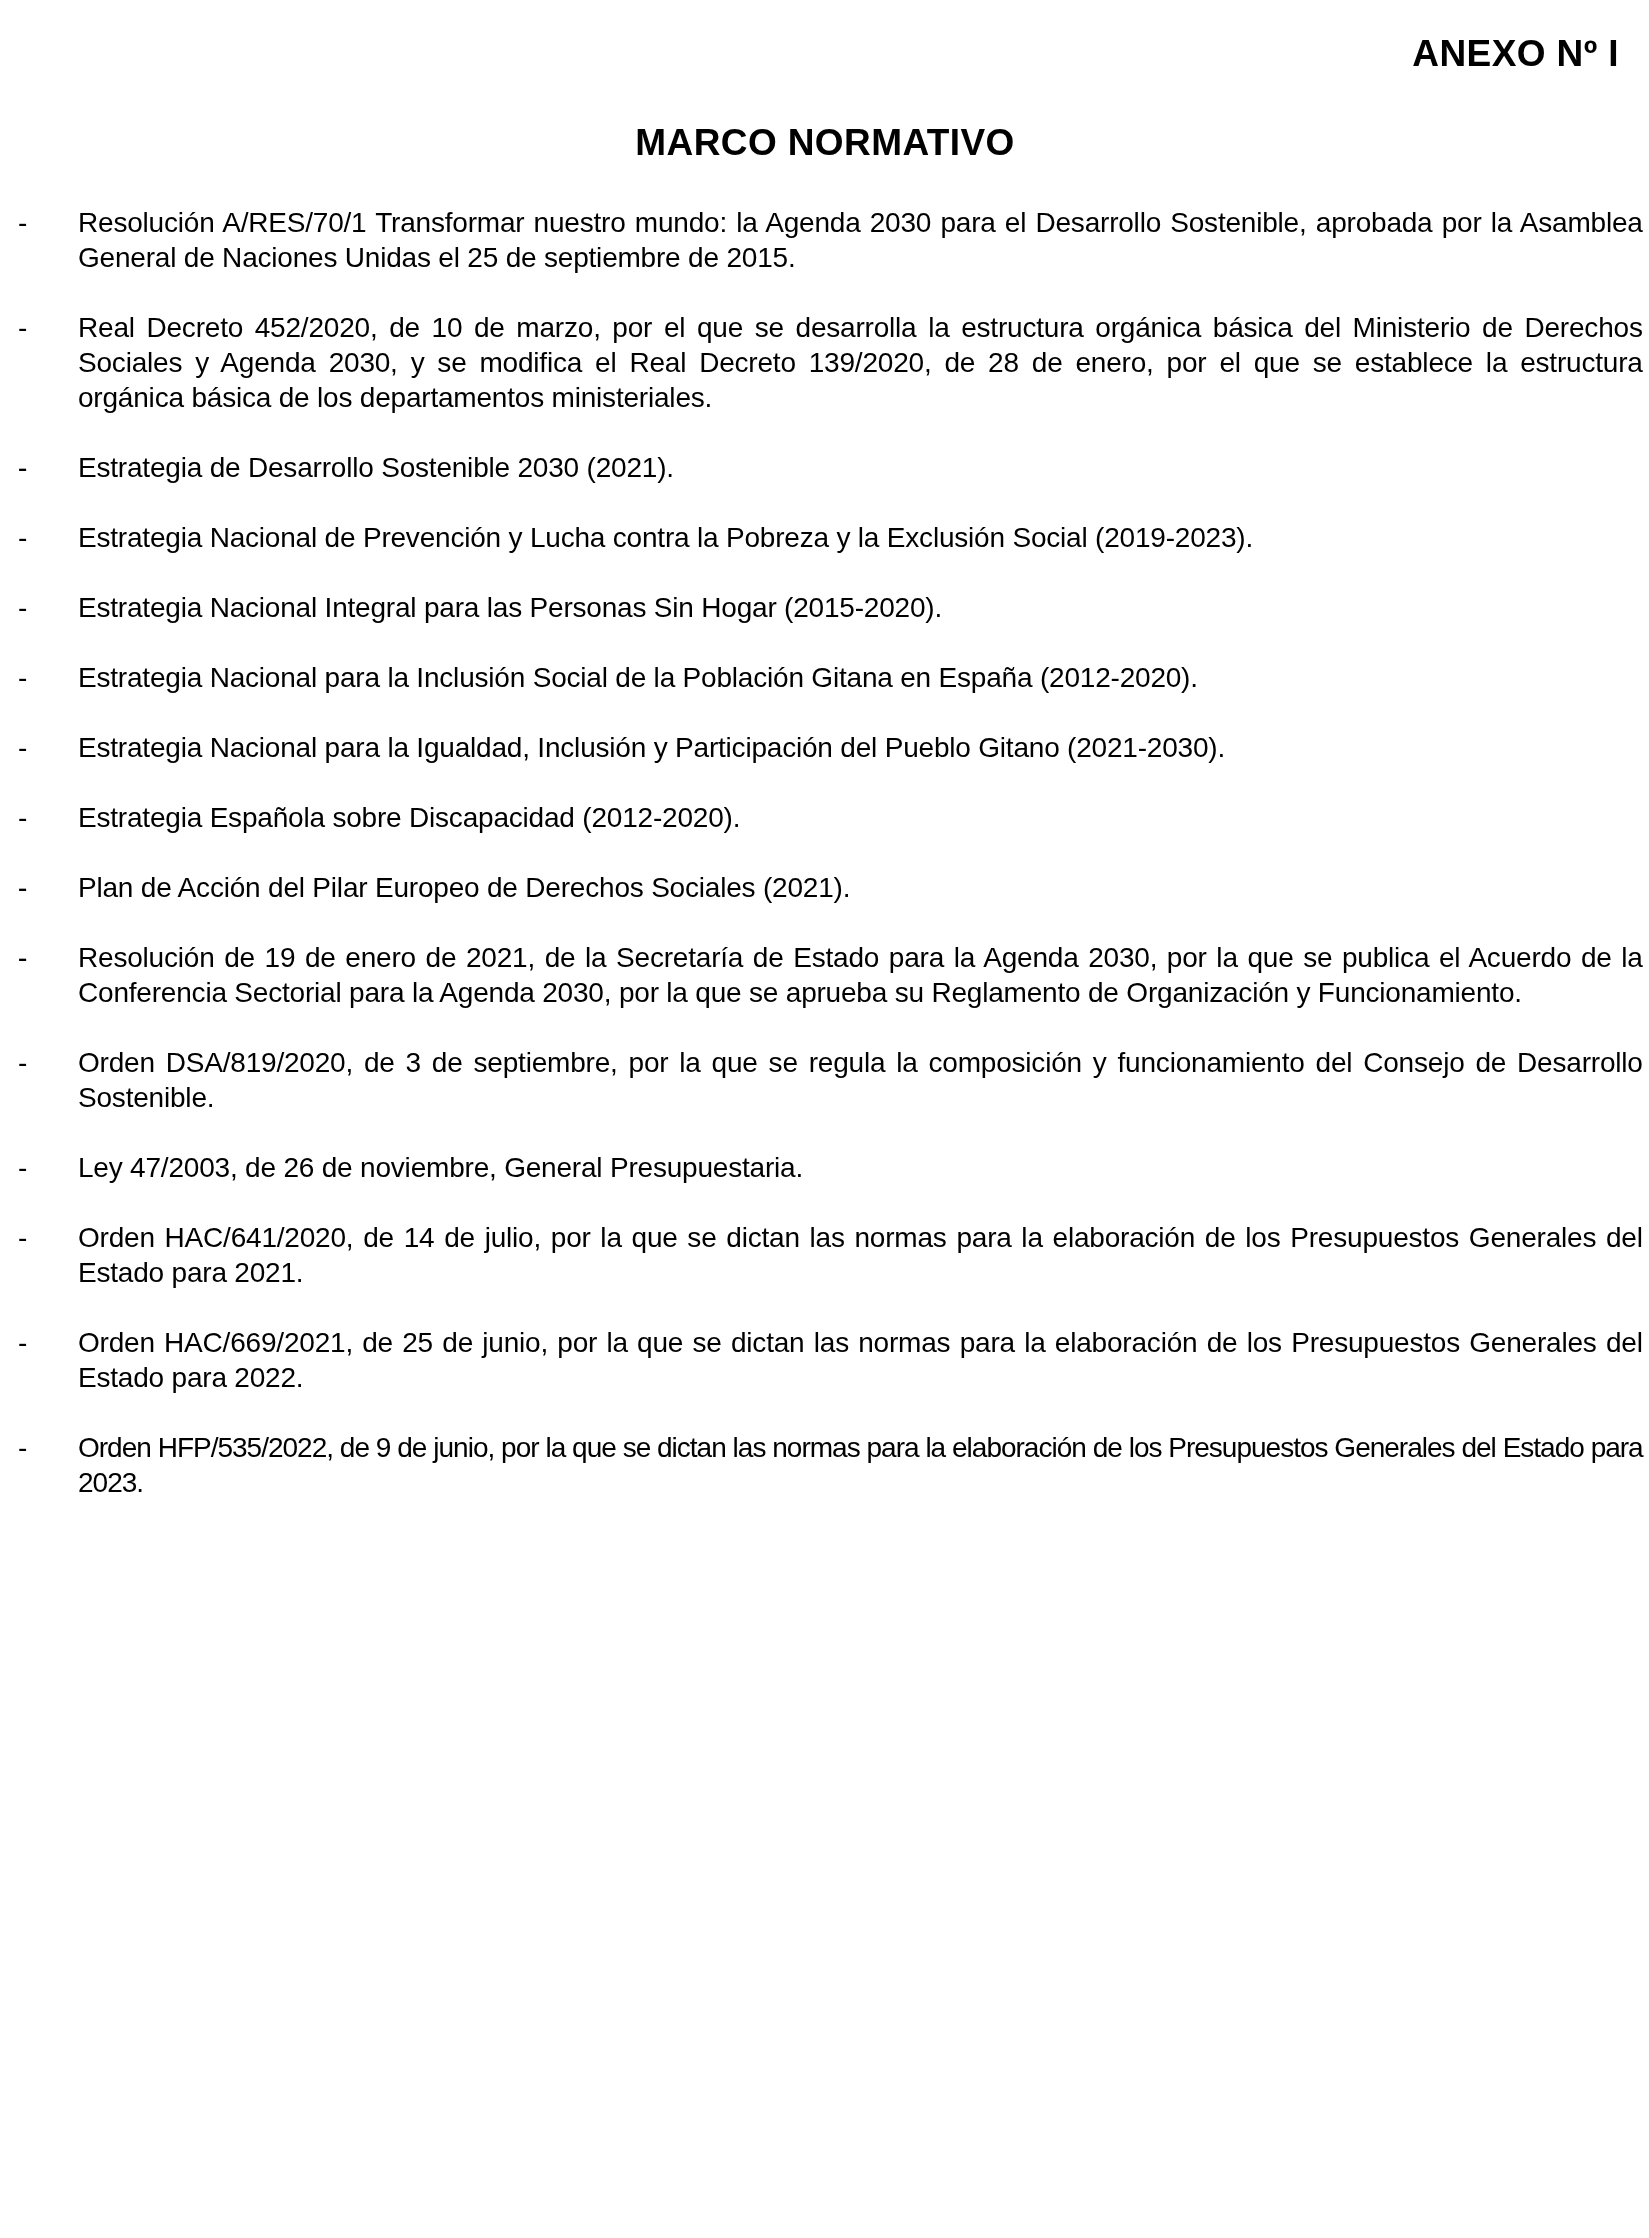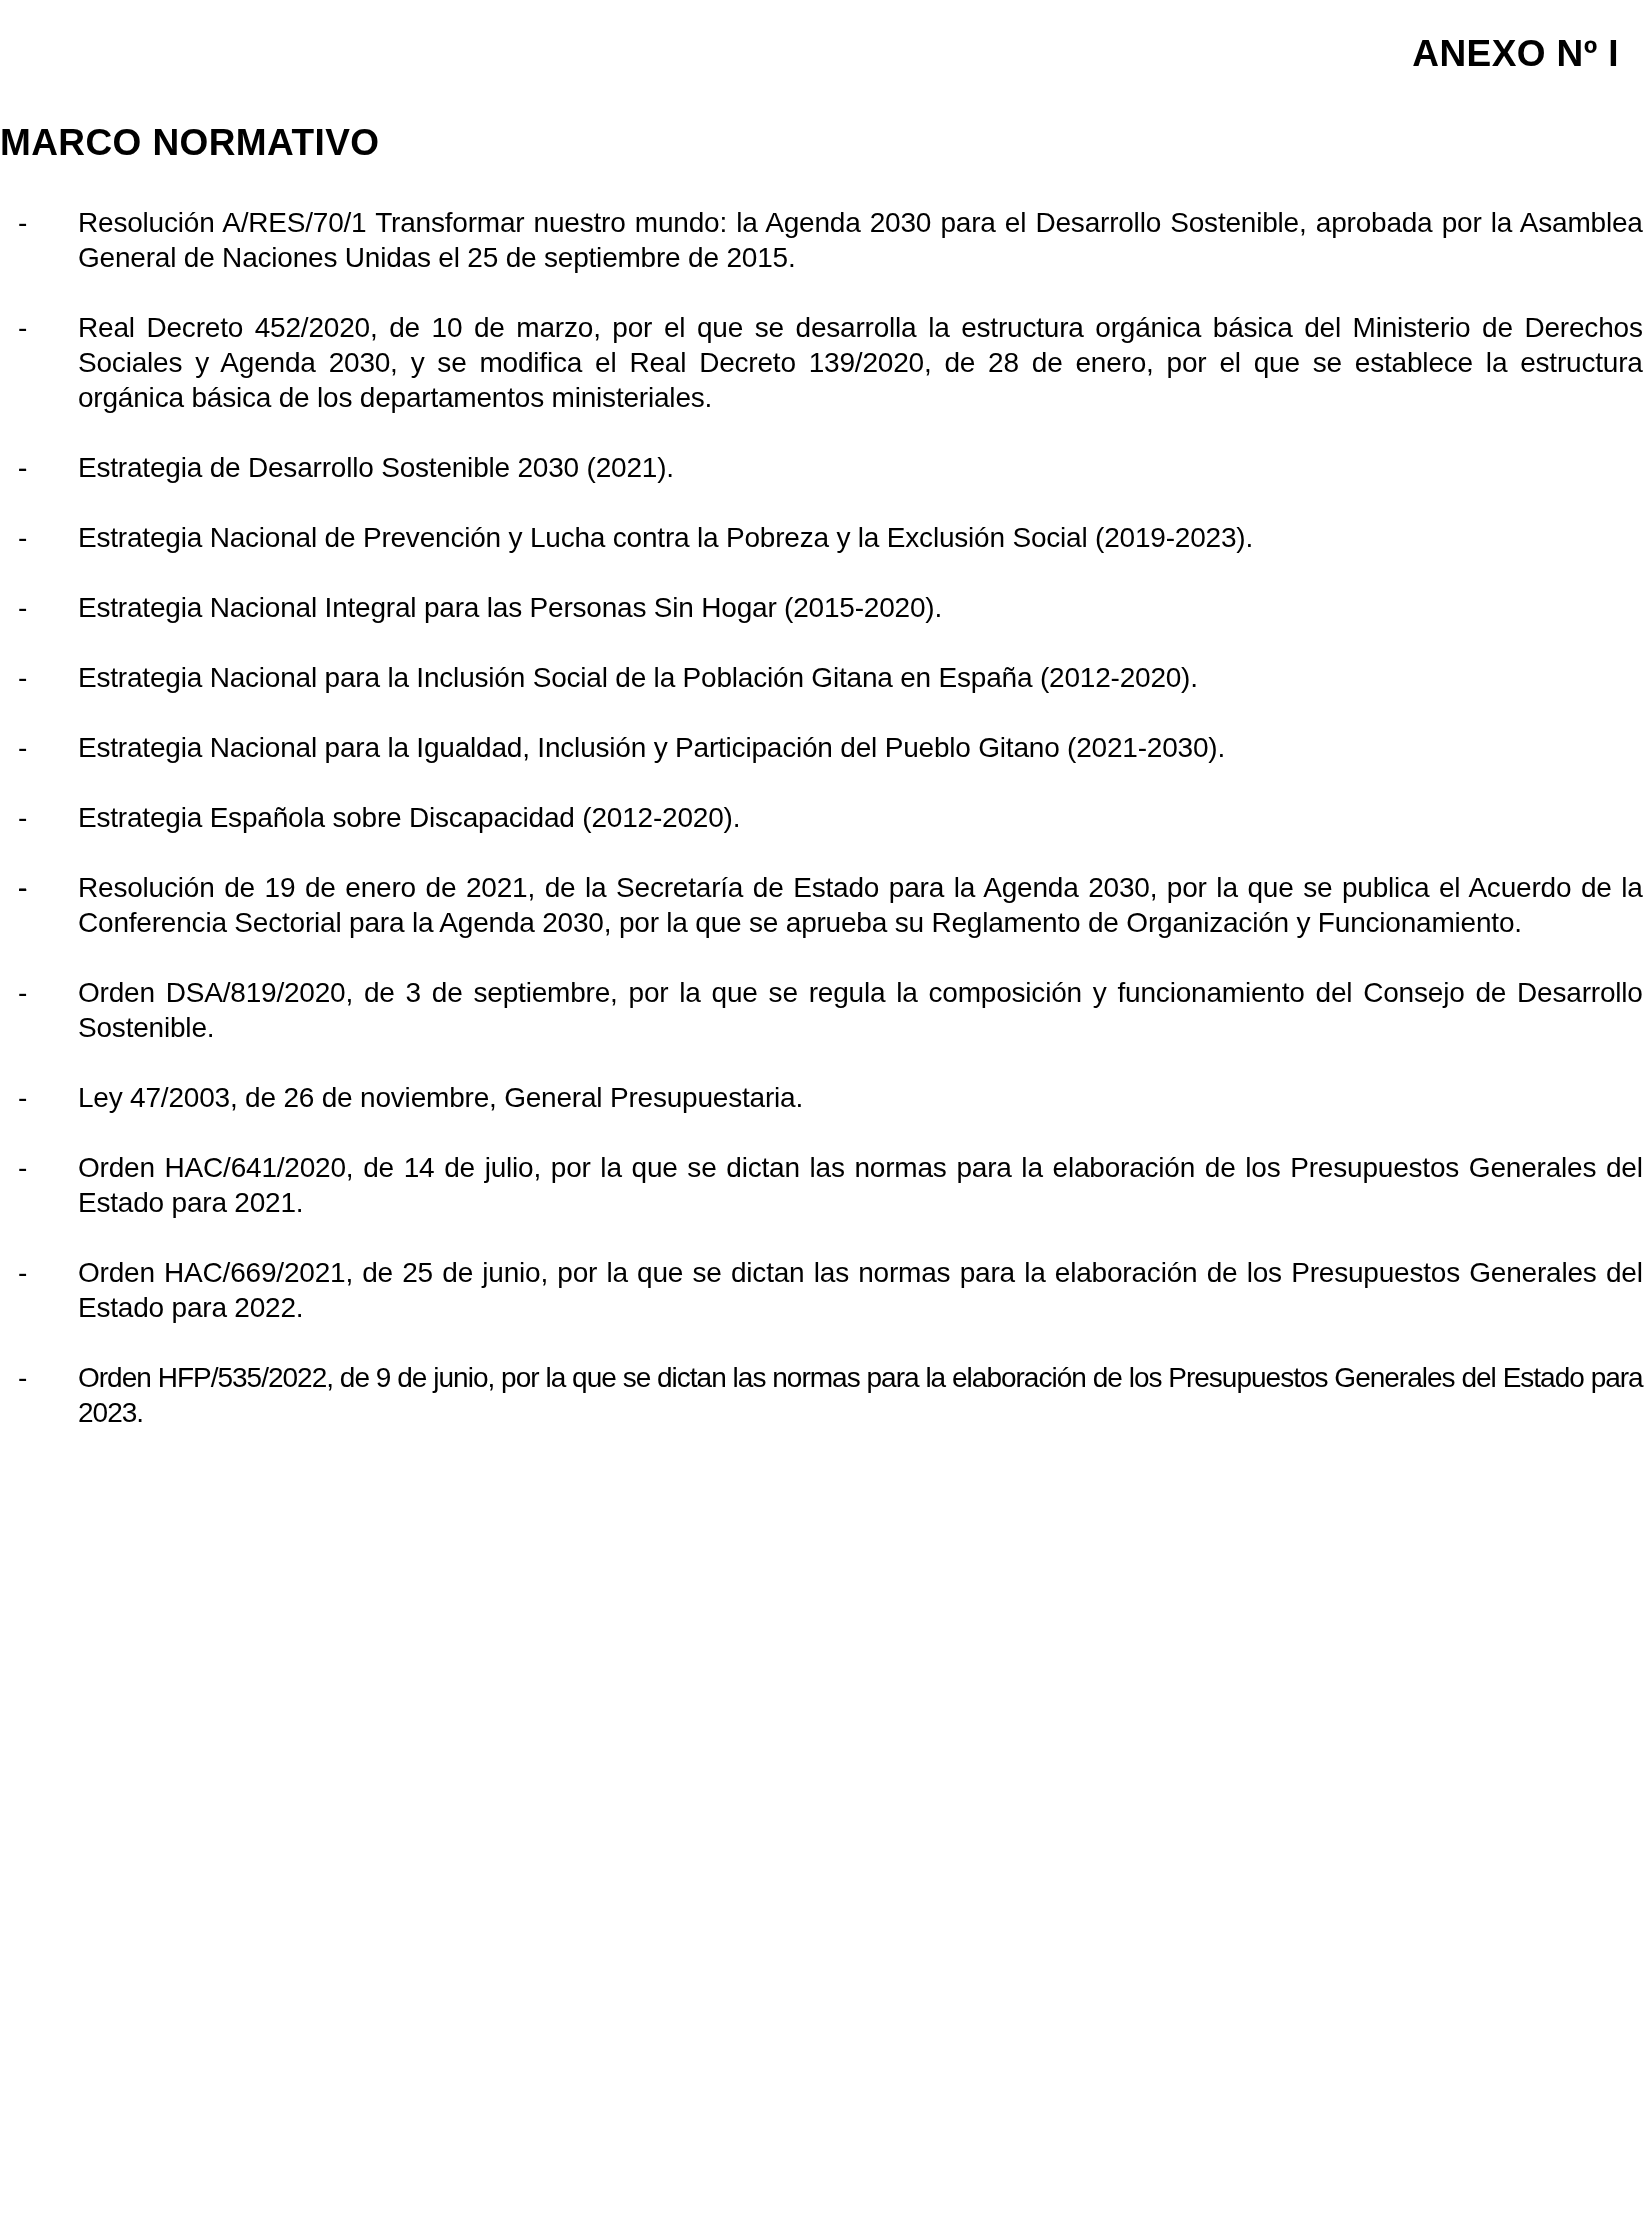--- a/index.html
+++ b/index.html
@@ -21,20 +21,21 @@
   .annex {
     padding: 32px 31px 0 4px;
     text-align: right;
     font-size: 37px;
     font-weight: bold;
     line-height: 44px;
     letter-spacing: 0.4px;
   }
   .doc-title {
     margin-top: 45px;
+    text-align: center;
     font-size: 37px;
     font-weight: bold;
     line-height: 44px;
     letter-spacing: 0.4px;
   }
   .norm-list {
     list-style: none;
     margin: 40px 0 0 0;
     padding: 0 7.3px 0 18px;
   }
@@ -73,21 +74,21 @@
     <li><span class="dash">-</span><span>Resolución A/RES/70/1 Transformar nuestro mundo: la Agenda 2030 para el Desarrollo Sostenible, aprobada por la Asamblea General de Naciones Unidas el 25 de septiembre de 2015.</span></li>
     <li><span class="dash">-</span><span>Real Decreto 452/2020, de 10 de marzo, por el que se desarrolla la estructura orgánica básica del Ministerio de Derechos Sociales y Agenda 2030, y se modifica el Real Decreto 139/2020, de 28 de enero, por el que se establece la estructura orgánica básica de los departamentos ministeriales.</span></li>
     <li><span class="dash">-</span></li>
     <li><span class="dash">-</span><span>Estrategia de Desarrollo Sostenible 2030 (2021).</span></li>
     <li><span class="dash">-</span><span>Estrategia Nacional de Prevención y Lucha contra la Pobreza y la Exclusión Social (2019-2023).</span></li>
     <li><span class="dash">-</span><span>Estrategia Nacional Integral para las Personas Sin Hogar (2015-2020).</span></li>
     <li><span class="dash">-</span><span>Estrategia Nacional para la Inclusión Social de la Población Gitana en España (2012-2020).</span></li>
     <li><span class="dash">-</span><span>Estrategia Nacional para la Igualdad, Inclusión y Participación del Pueblo Gitano (2021-2030).</span></li>
     <li><span class="dash">-</span><span>Estrategia Española sobre Discapacidad (2012-2020).</span></li>
     <li><span class="dash">-</span></li>
-    <li><span class="dash">-</span></li>
+    <li><span class="dash">-</span><span>Plan de Acción del Pilar Europeo de Derechos Sociales (2021).</span></li>
     <li><span class="dash">-</span></li>
     <li><span class="dash">-</span><span>Resolución de 19 de enero de 2021, de la Secretaría de Estado para la Agenda 2030, por la que se publica el Acuerdo de la Conferencia Sectorial para la Agenda 2030, por la que se aprueba su Reglamento de Organización y Funcionamiento.</span></li>
     <li><span class="dash">-</span><span>Orden DSA/819/2020, de 3 de septiembre, por la que se regula la composición y funcionamiento del Consejo de Desarrollo Sostenible.</span></li>
     <li><span class="dash">-</span><span>Ley 47/2003, de 26 de noviembre, General Presupuestaria.</span></li>
     <li><span class="dash">-</span><span>Orden HAC/641/2020, de 14 de julio, por la que se dictan las normas para la elaboración de los Presupuestos Generales del Estado para 2021.</span></li>
     <li><span class="dash">-</span><span>Orden HAC/669/2021, de 25 de junio, por la que se dictan las normas para la elaboración de los Presupuestos Generales del Estado para 2022.</span></li>
     <li class="condensed"><span class="dash">-</span><span>Orden HFP/535/2022, de 9 de junio, por la que se dictan las normas para la elaboración de los Presupuestos Generales del Estado para 2023.</span></li>
   </ul>
 
 </div>

